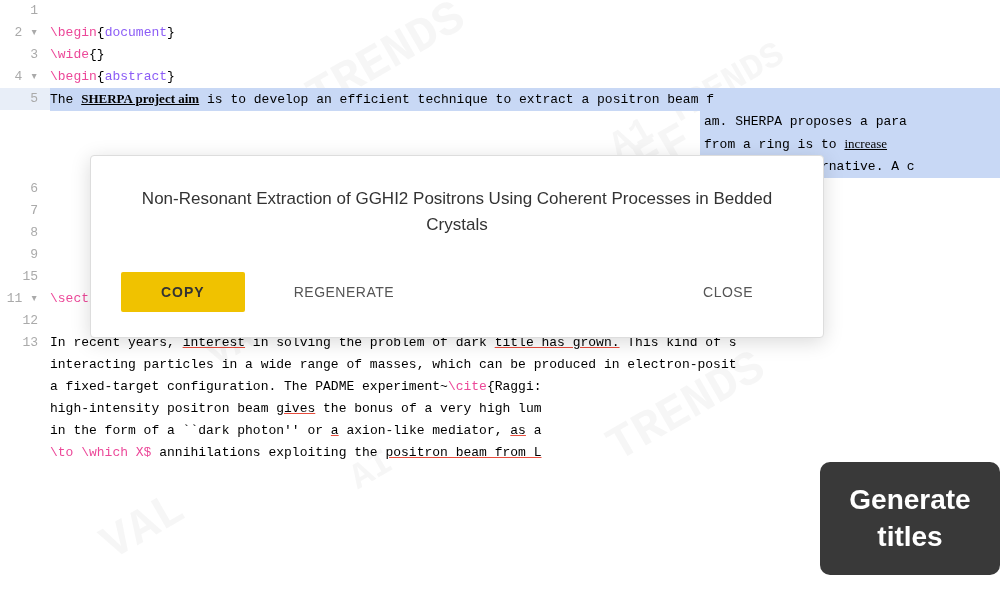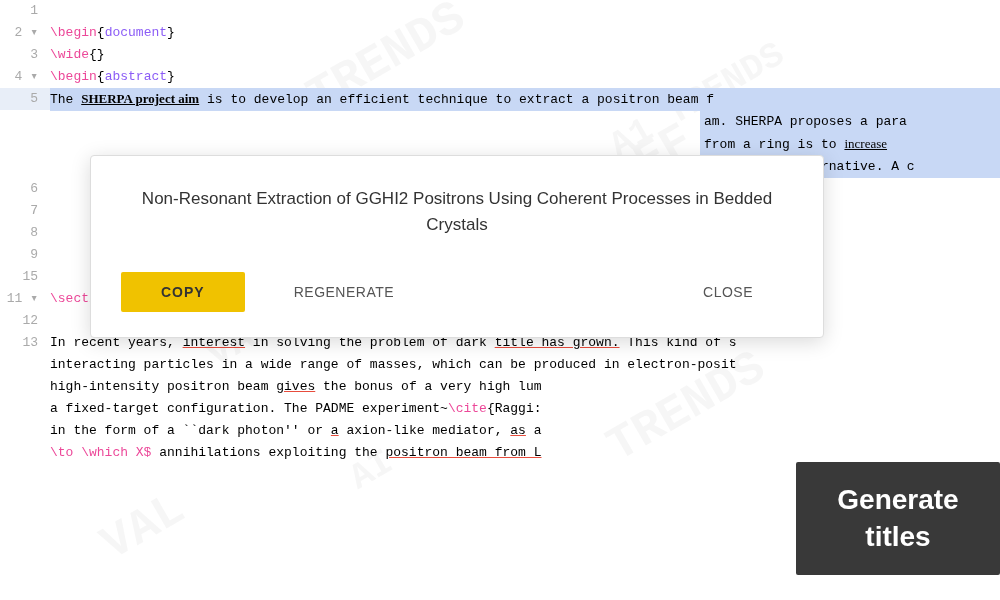--- a/index.html
+++ b/index.html
@@ -156,30 +156,30 @@
       letter-spacing: 0.5px;
       font-family: Arial, sans-serif;
       margin-left: auto;
     }
 
     
     .generate-tooltip {
       position: absolute;
       bottom: 25px;
       right: 0px;
-      width: 204px;
+      width: 180px;
       background: rgba(30, 30, 30, 0.88);
       color: #fff;
       font-family: Arial, sans-serif;
       font-size: 28px;
       font-weight: bold;
       text-align: center;
       padding: 20px 15px;
       line-height: 1.3;
-      border-radius: 2px;
+      border-radius: 10px;
       z-index: 30;
       pointer-events: all;
     }
 
     .content-area {
       position: relative;
       z-index: 1;
     }
   </style>
 </head>
@@ -268,25 +268,25 @@
     <div class="line">
       <div class="line-number">13</div>
       <div class="line-content">In recent years, <span class="underline-red">interest</span> in solving the problem of dark <span class="underline-red">title has grown.</span> This kind of s</div>
     </div>
     <div class="line">
       <div class="line-number"></div>
       <div class="line-content">interacting particles in a wide range of masses, which can be produced in electron-posit</div>
     </div>
     <div class="line">
       <div class="line-number"></div>
+      <div class="line-content">a fixed-target configuration. The PADME experiment~<span class="kw-red">\cite</span>{Raggi:</div>
+    </div>
+    <div class="line">
+      <div class="line-number"></div>
       <div class="line-content">high-intensity positron beam <span class="underline-red">gives</span> the bonus of a very high lum</div>
-    </div>
-    <div class="line">
-      <div class="line-number"></div>
-      <div class="line-content">a fixed-target configuration. The PADME experiment~<span class="kw-red">\cite</span>{Raggi:</div>
     </div>
     <div class="line">
       <div class="line-number"></div>
       <div class="line-content">in the form of a ``dark photon'' or <span class="underline-red">a</span> axion-like mediator, <span class="underline-red">as</span> a</div>
     </div>
     <div class="line">
       <div class="line-number"></div>
       <div class="line-content"><span class="kw-red">\to \which X$</span> annihilations exploiting the <span class="underline-red">positron beam from L</span></div>
     </div>
 

